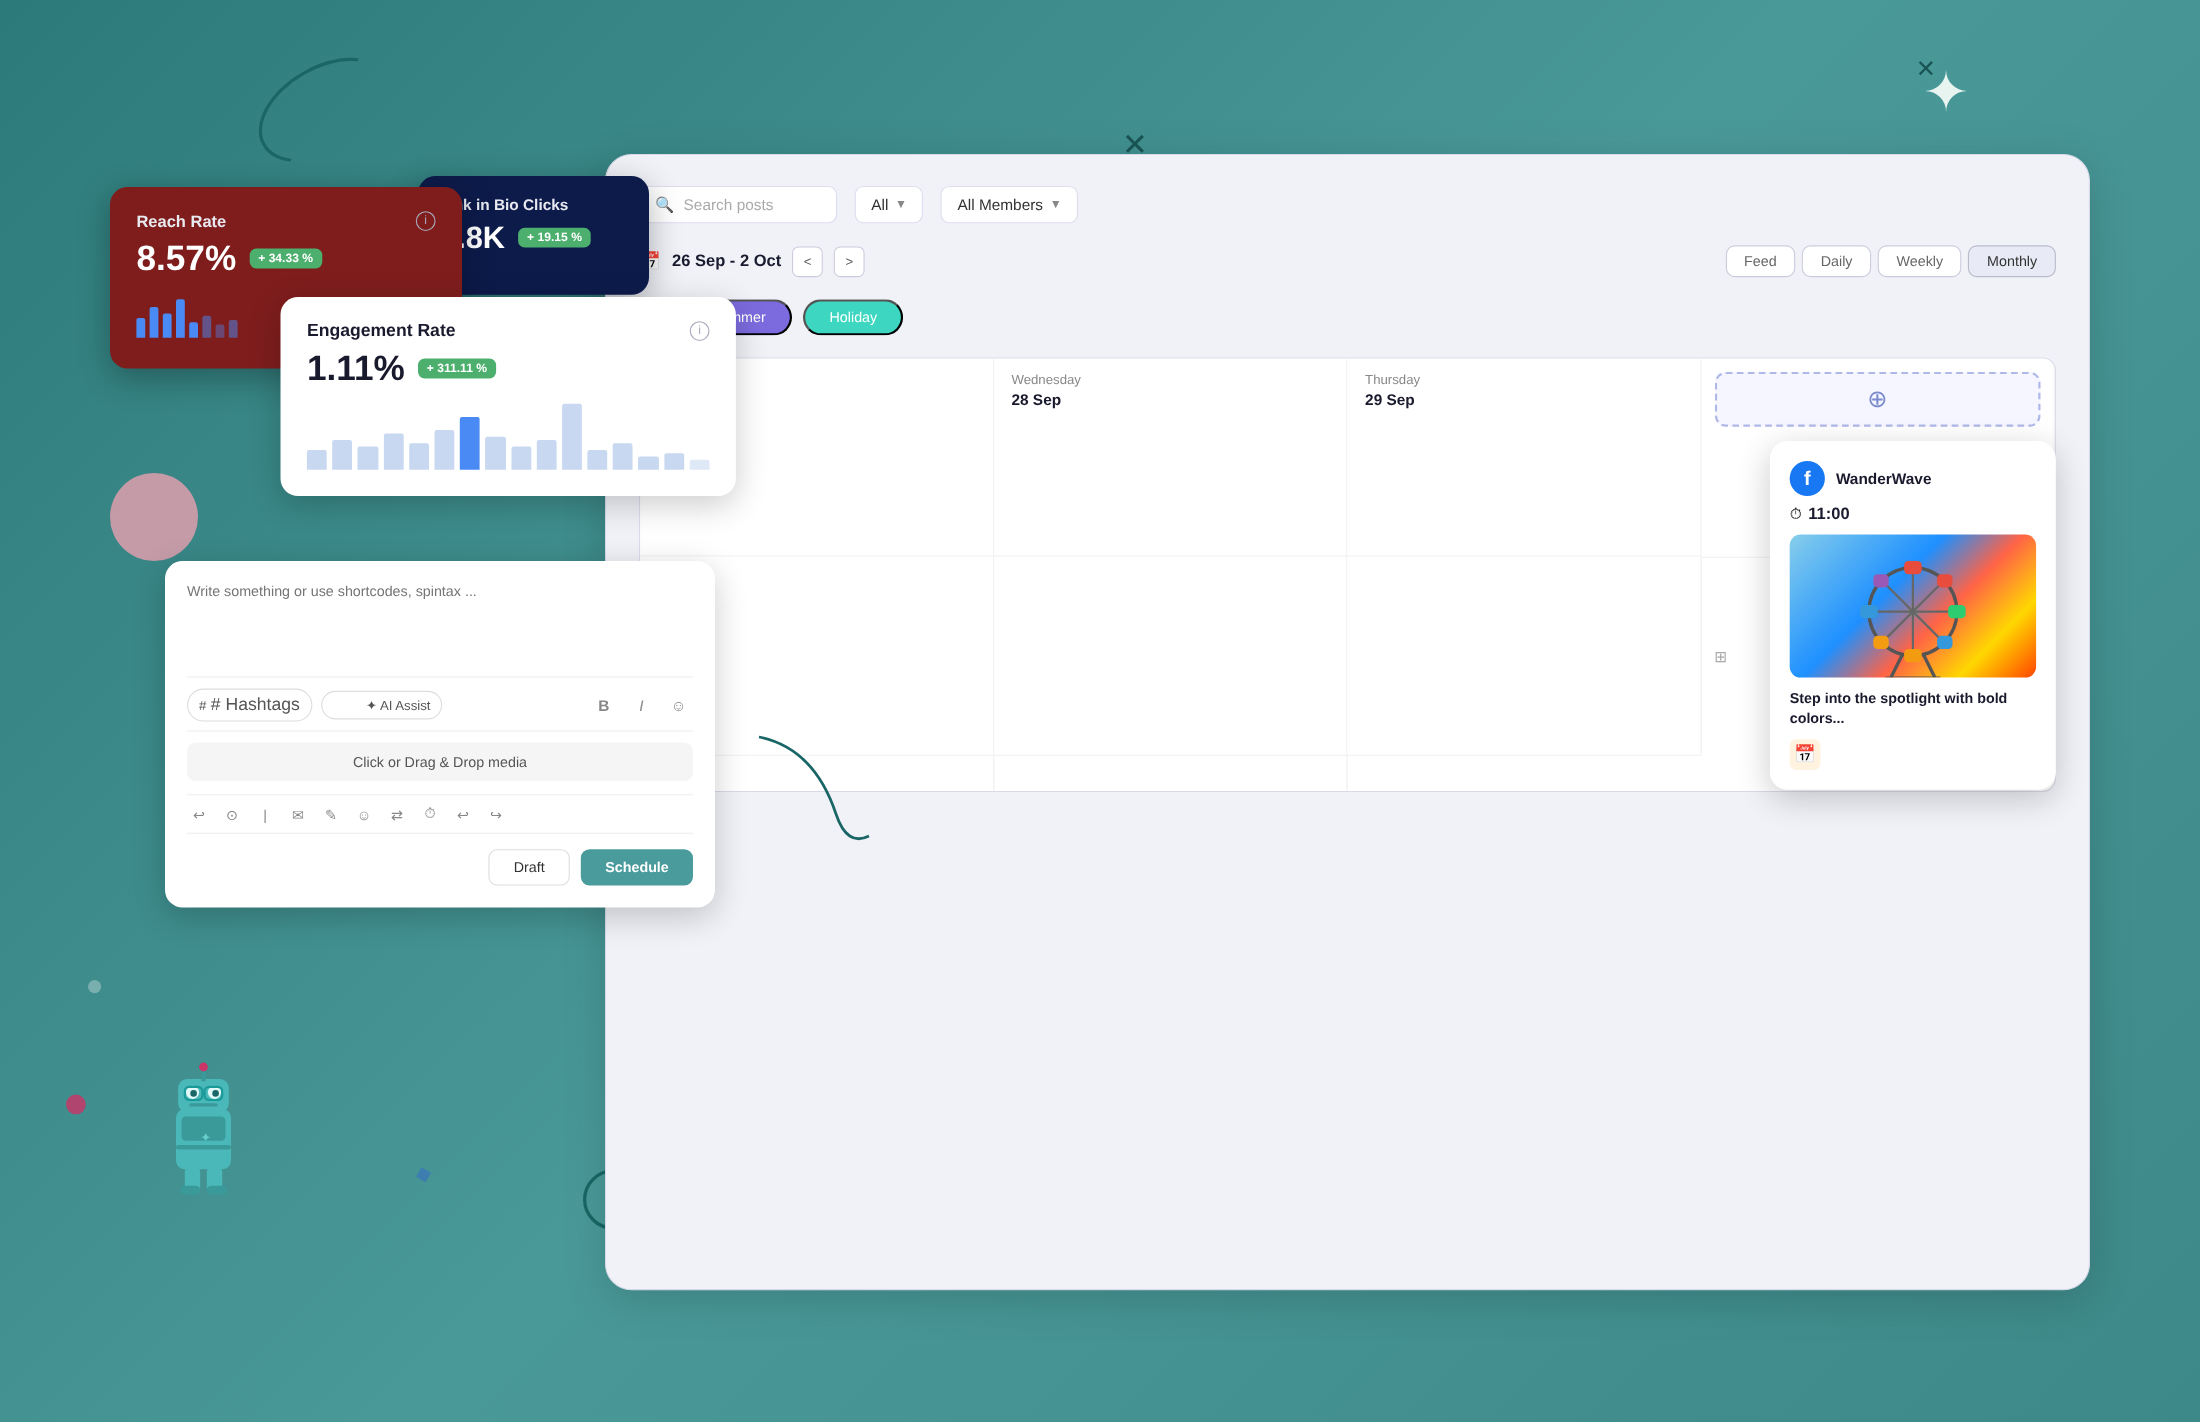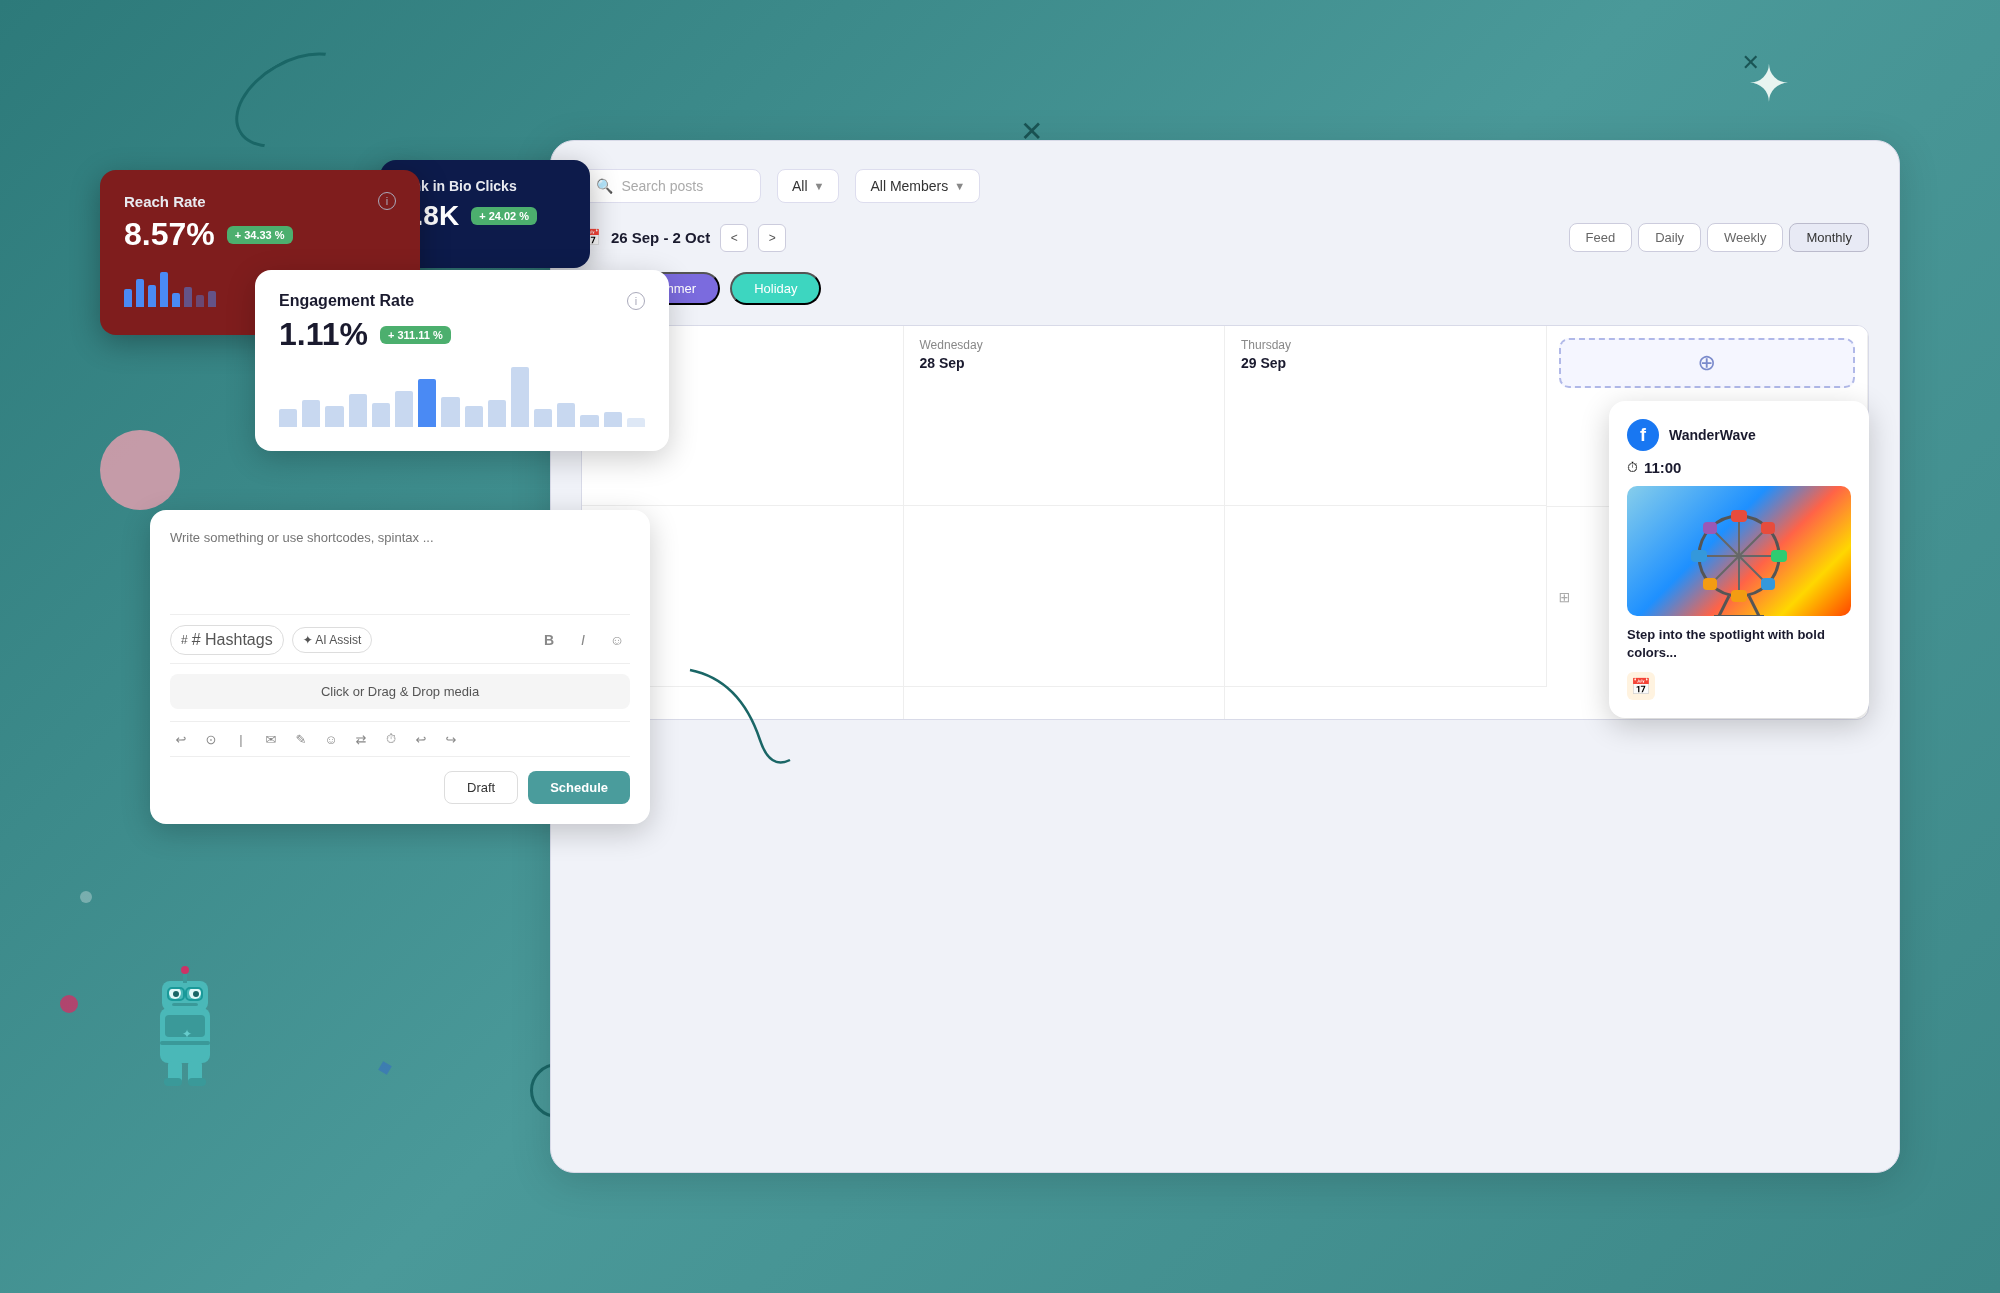--- a/index.html
+++ b/index.html
@@ -706,21 +706,21 @@
       <div class="mini-bar" style="height:20px;opacity:0.5;"></div>
       <div class="mini-bar" style="height:12px;opacity:0.4;"></div>
       <div class="mini-bar" style="height:16px;opacity:0.5;"></div>
     </div>
   </div>
 
   <div class="link-bio-card">
     <div class="card-title">Link in Bio Clicks</div>
     <div class="metric-row" style="margin-top:6px;">
       <span class="metric-value">6.8K</span>
-      <span class="badge-green">+ 24.02 %</span>
+      <span class="badge-green">+ 19.15 %</span>
     </div>
   </div>
 
   <div class="engagement-card">
     <div class="card-header">
       <span class="card-title">Engagement Rate</span>
       <span class="info-icon" style="color:#aab;border-color:#aab;">i</span>
     </div>
     <div class="metric-row" style="margin-top:6px;">
       <span class="metric-value">1.11%</span>
@@ -747,21 +747,21 @@
   </div>
 
   <div class="composer-card">
     <textarea class="composer-textarea" placeholder="Write something or use shortcodes, spintax ..." style=""></textarea>
     <div class="composer-toolbar">
       <button class="composer-btn-small">
         <span>#</span>
         <span style="font-size:16px;"># Hashtags</span>
       </button>
       <button class="composer-btn-small">
-        <span style="font-size:12px;">✦ AI Assist</span>
+        <span style="font-size:12px;margin-left:30px;">✦ AI Assist</span>
       </button>
       <div class="toolbar-icons">
         <button class="toolbar-icon-btn">
           <strong>B</strong>
         </button>
         <button class="toolbar-icon-btn">
           <em>I</em>
         </button>
         <button class="toolbar-icon-btn">
           <span>☺</span>

